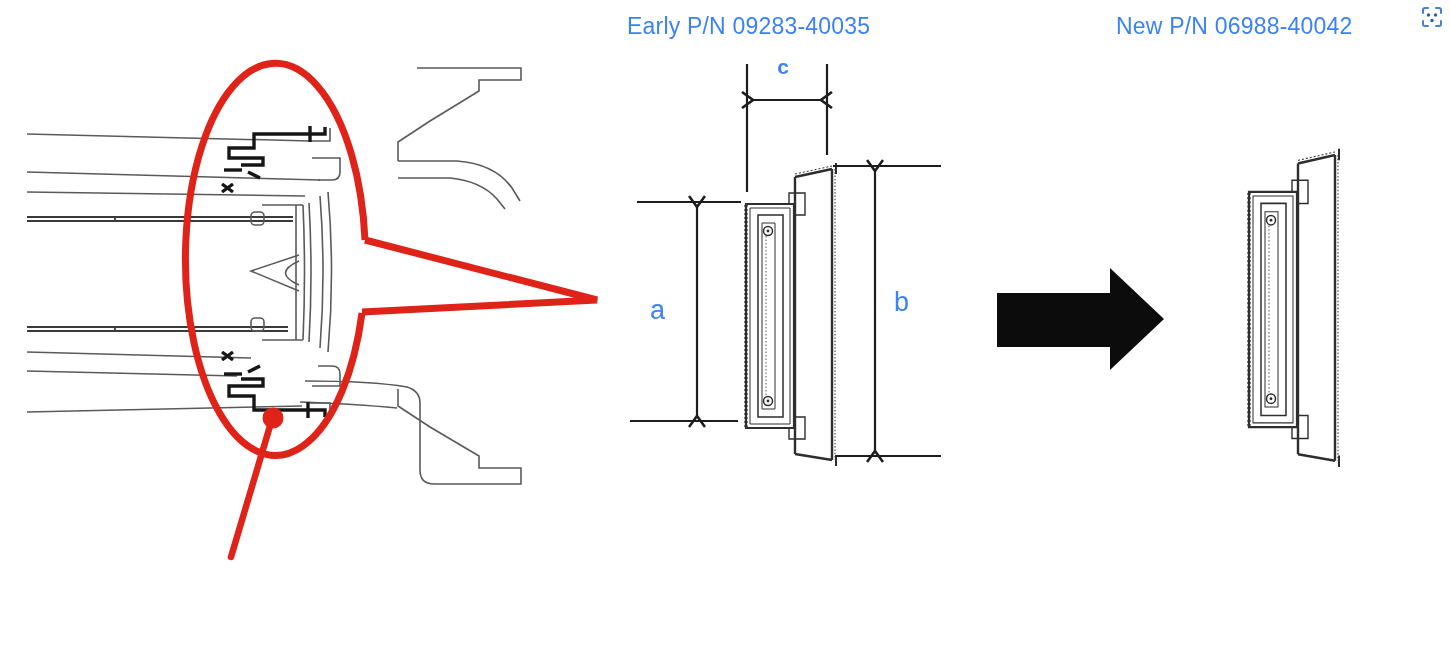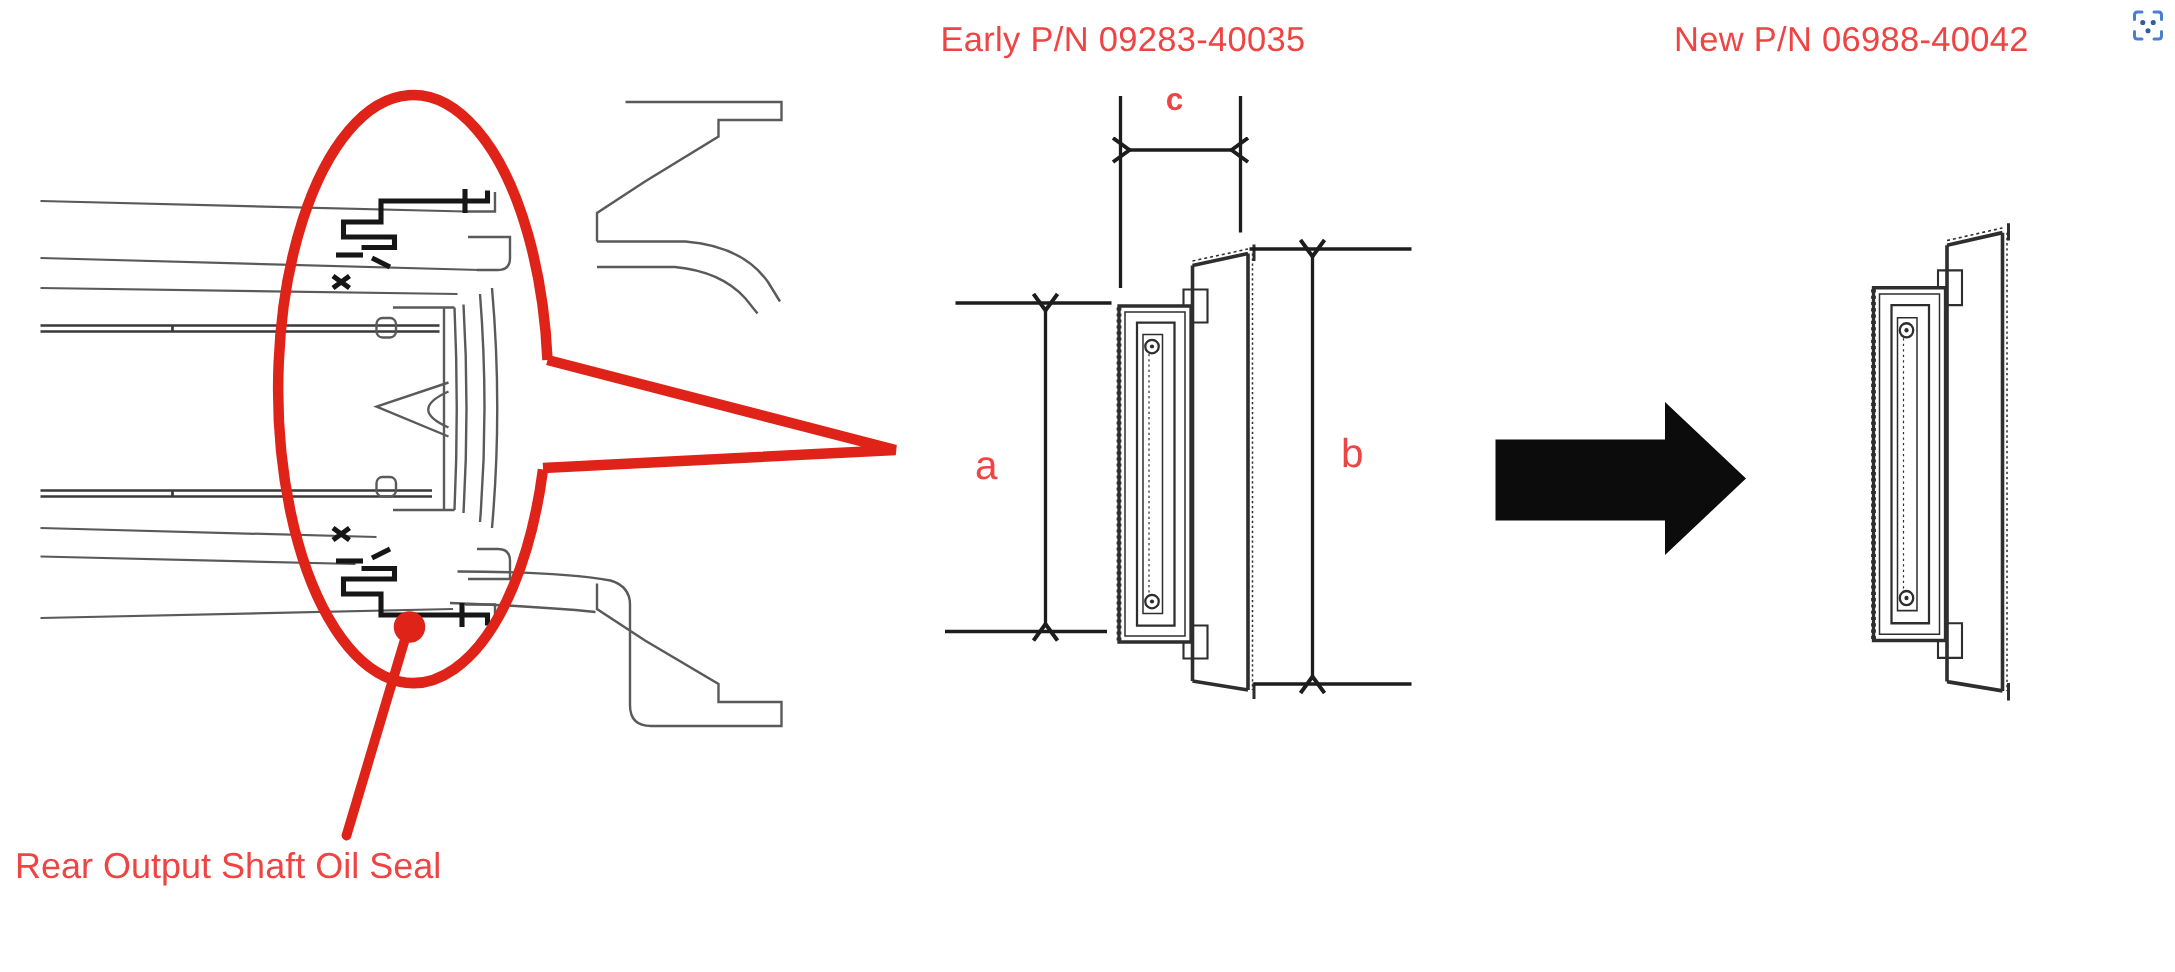--- a/index.html
+++ b/index.html
@@ -6,21 +6,21 @@
   .canvas{
     position:relative;
     width:1450px;height:648px;
     background:#ffffff;
     overflow:hidden;
     font-family:"Liberation Sans", sans-serif;
   }
   .artwork{position:absolute;left:0;top:0;}
   .lbl{
     position:absolute;
-    color:#ef4444;
+    color:#3b82f6;
     white-space:nowrap;
     line-height:1.1;
     user-select:none;
   }
   .pn-label{font-size:23px;letter-spacing:0.2px;}
   .callout-label{font-size:24px;}
   .dim-label{font-size:27px;}
   .dim-label-c{font-size:21px;font-weight:bold;}
   .capture-icon{position:absolute;left:1420px;top:5px;width:24px;height:24px;cursor:pointer;}
 </style>
@@ -153,21 +153,20 @@
 
     <g>
       <use href="#seal-shape" transform="translate(1248,153) scale(1,1.05)"></use>
     </g>
   </svg>
 
   <div class="lbl pn-label" style="left:627px;top:14px;">Early P/N 09283-40035</div>
 
   <div class="lbl pn-label" style="left:1116px;top:14px;">New P/N 06988-40042</div>
 
-  <div class="lbl callout-label" style="left:10px;top:565px;">Rear Output Shaft Oil Seal</div>
 
   <div class="lbl dim-label-c" style="left:768px;top:55px;width:30px;text-align:center;">c</div>
 
   <div class="lbl dim-label" style="left:650px;top:296px;">a</div>
 
   <div class="lbl dim-label" style="left:894px;top:288px;">b</div>
 
   <svg class="capture-icon" viewBox="0 0 24 24">
     <g stroke="#4a7fd0" stroke-width="2" fill="none" stroke-linecap="round">
       <path d="M3,8 V5 Q3,3 5,3 H8"></path>

